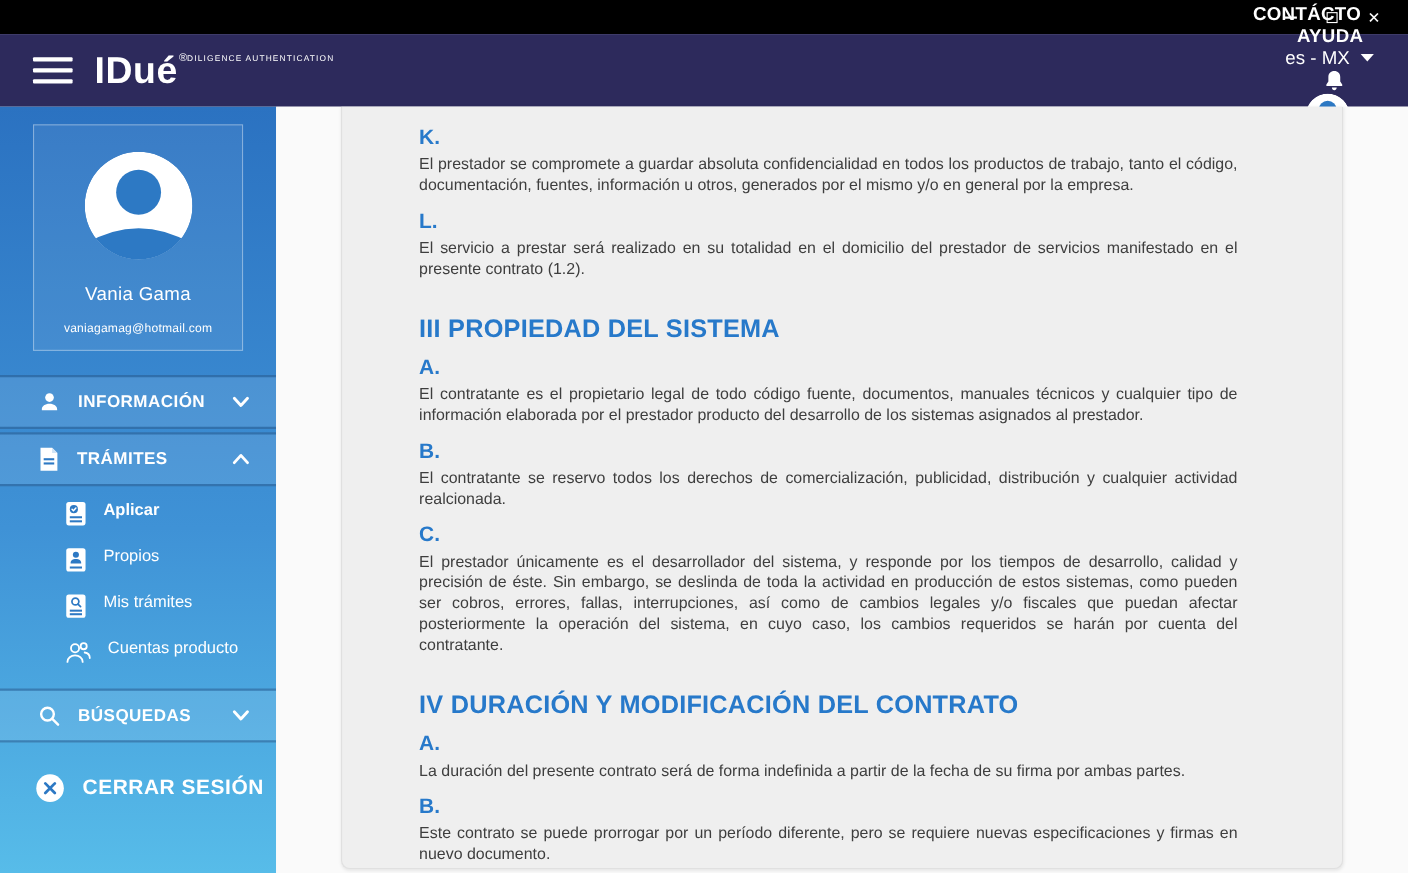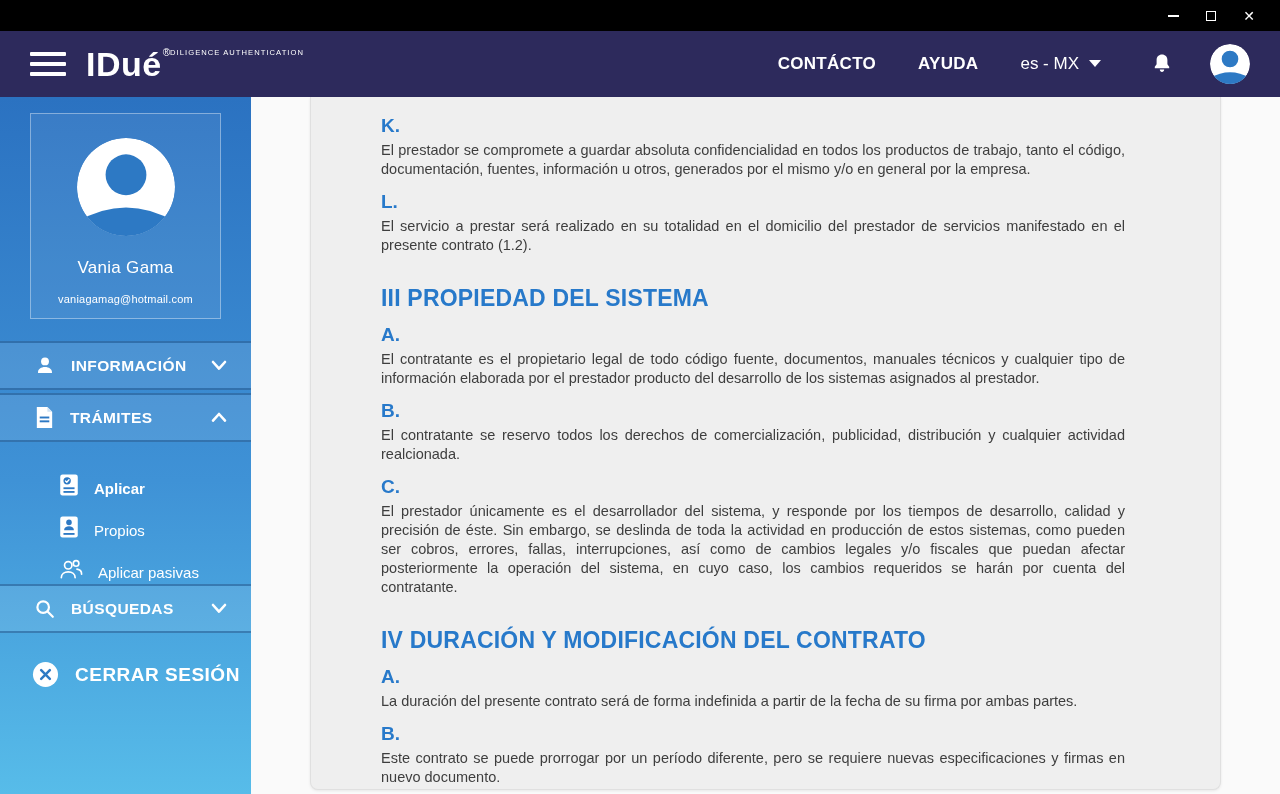--- a/index.html
+++ b/index.html
@@ -18,21 +18,21 @@
   
   .appbar { height:66px; background:#2d2a5c; display:flex; align-items:center;
             padding:0 30px; color:#fff; }
   .hamburger { width:36px; display:flex; flex-direction:column; gap:6px; cursor:pointer; }
   .hamburger span { display:block; height:4px; background:#fff; border-radius:1px; }
   .logo { margin-left:20px; display:flex; flex-direction:row; line-height:1; }
   .logo-top { display:flex; align-items:flex-start; }
   .logo-title { font-size:34px; font-weight:700; letter-spacing:0.5px; }
   .logo-reg { font-size:10px; margin-top:1px; margin-left:1px; }
   .logo-sub { font-size:7.6px; letter-spacing:1.05px; margin-top:2px; }
-  .appbar-right { margin-left:auto; display:flex; align-items:center; }
+  .appbar-right { margin-left:auto; display:flex; align-items:center;flex-direction:column; }
   .appbar-link { font-size:17px; font-weight:700; letter-spacing:0.3px; cursor:pointer; }
   .appbar-link + .appbar-link { margin-left:42px; }
   .lang { margin-left:42px; display:flex; align-items:center; font-size:17px; font-weight:400; cursor:pointer; }
   .lang svg { margin-left:9px; }
   .bell-wrap { margin-left:50px; cursor:pointer; display:flex; }
   .avatar-wrap { margin-left:38px; cursor:pointer; display:flex; }
 
   
   .sidebar { position:absolute; left:0; top:97px; width:251px; bottom:0;
              background:linear-gradient(180deg,#2b72c1 0%, #3f92d6 55%, #57bce9 100%);
@@ -47,21 +47,21 @@
   .nav-row { margin-top:22px; height:49px; display:flex; align-items:center;
              padding:0 24px 0 34px; cursor:pointer;
              background:rgba(255,255,255,0.10);
              border-top:2px solid rgba(21,76,132,0.5);
              border-bottom:2px solid rgba(21,76,132,0.5); }
   .nav-row.tight { margin-top:3px; }
   .nav-row .nav-label { margin-left:15px; font-size:15.5px; font-weight:700; letter-spacing:0.4px; }
   .nav-row .chev { margin-left:auto; display:flex; }
 
   .submenu { padding-top:13px; }
-  .sub-item { height:42px; display:flex; align-items:flex-end; padding-left:58px;
+  .sub-item { height:42px; display:flex; align-items:flex-start; padding-left:58px;
               font-size:15px; cursor:pointer; }
   .sub-item .sub-label { margin-left:14px; }
   .sub-item.active .sub-label { font-weight:700; }
 
   .busquedas { margin-top:11px; }
   .logout-row { margin-top:28px; display:flex; align-items:center; padding-left:32px; cursor:pointer; }
   .logout-row .logout-label { margin-left:16px; font-size:19px; font-weight:700; letter-spacing:0.5px; }
 
   
   .main { position:absolute; left:251px; top:97px; right:0; bottom:0; background:#fafafa; }
@@ -197,29 +197,39 @@
     <div class="sub-item">
       <svg width="22" height="24" viewBox="0 0 22 26">
         <rect x="1.5" y="1.5" width="19" height="23" rx="2.5" fill="#fff"></rect>
         <circle cx="11" cy="8" r="3" fill="#2d79c4"></circle>
         <path d="M11 12.2c-3 0-5.2 1.6-5.2 3.6v0.7h10.4v-0.7c0-2-2.2-3.6-5.2-3.6z" fill="#2d79c4"></path>
         <rect x="5" y="19.5" width="12" height="2" fill="#2d79c4"></rect>
       </svg>
       <span class="sub-label">Propios</span>
     </div>
 
+    <div class="sub-item">
+      <svg width="22" height="24" viewBox="0 0 22 26">
+        <rect x="1.5" y="1.5" width="19" height="23" rx="2.5" fill="#fff"></rect>
+        <circle cx="10.5" cy="8.5" r="3.4" fill="none" stroke="#2d79c4" stroke-width="1.7"></circle>
+        <line x1="13" y1="11" x2="15.6" y2="13.6" stroke="#2d79c4" stroke-width="1.7" stroke-linecap="round"></line>
+        <rect x="5" y="16.5" width="12" height="2" fill="#2d79c4"></rect>
+        <rect x="5" y="20" width="12" height="2" fill="#2d79c4"></rect>
+      </svg>
+      <span class="sub-label">Mis trámites</span>
+    </div>
 
     <div class="sub-item">
       <svg width="26" height="24" viewBox="0 0 28 26">
         <circle cx="11" cy="9" r="4" fill="none" stroke="#fff" stroke-width="1.8"></circle>
         <path d="M3.5 22.5c0-4 3.4-6.4 7.5-6.4s7.5 2.4 7.5 6.4" fill="none" stroke="#fff" stroke-width="1.8" stroke-linecap="round"></path>
         <circle cx="19.5" cy="7" r="3" fill="none" stroke="#fff" stroke-width="1.8"></circle>
         <path d="M20.5 13.2c3 0.4 5 2.5 5 5.4" fill="none" stroke="#fff" stroke-width="1.8" stroke-linecap="round"></path>
       </svg>
-      <span class="sub-label">Aplicar pasivas</span>
+      <span class="sub-label">Cuentas producto</span>
     </div>
 
   </div>
 
   <div class="nav-row tight busquedas">
     <svg width="22" height="22" viewBox="0 0 24 24">
       <circle cx="10" cy="10" r="6.3" fill="none" stroke="#fff" stroke-width="2.4"></circle>
       <line x1="14.8" y1="14.8" x2="20.5" y2="20.5" stroke="#fff" stroke-width="2.4" stroke-linecap="round"></line>
     </svg>
     <span class="nav-label">BÚSQUEDAS</span>

